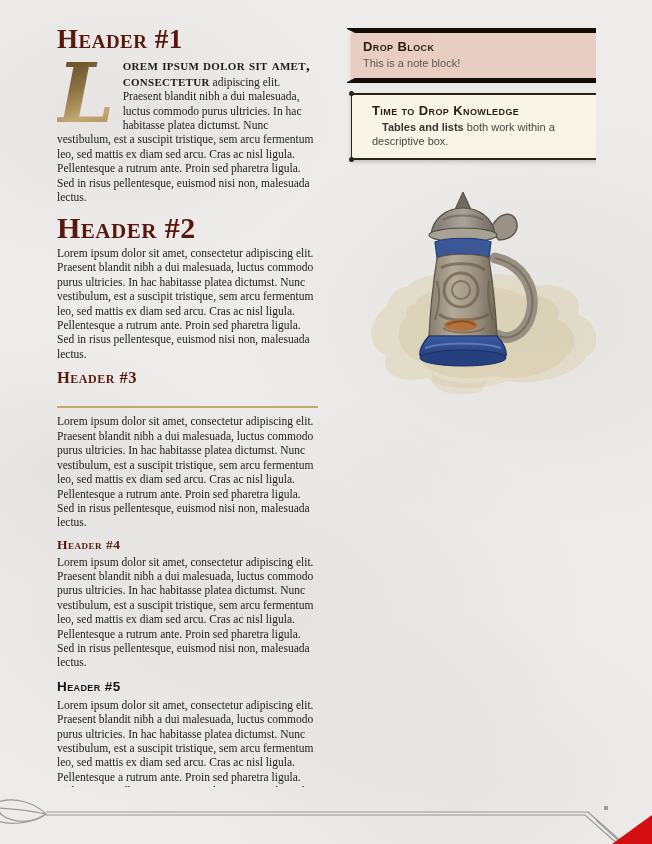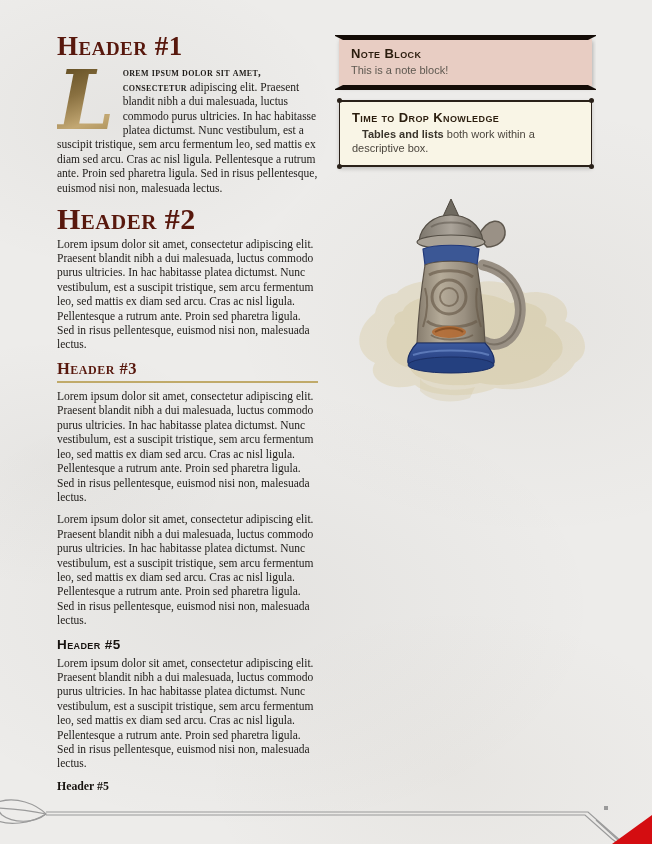--- a/index.html
+++ b/index.html
@@ -12,37 +12,37 @@
     position:relative;width:652px;height:844px;overflow:hidden;
     background:
       radial-gradient(ellipse 320px 220px at 18% 14%, rgba(60,55,45,.045), transparent 70%),
       radial-gradient(ellipse 420px 300px at 82% 38%, rgba(90,80,60,.05), transparent 72%),
       radial-gradient(ellipse 500px 320px at 38% 72%, rgba(60,55,45,.05), transparent 70%),
       radial-gradient(ellipse 360px 240px at 70% 92%, rgba(120,105,80,.05), transparent 70%),
       radial-gradient(ellipse 260px 180px at 8% 55%, rgba(60,55,45,.04), transparent 70%),
       #edecea;
   }
   .columns{
-    position:absolute;left:57px;top:32px;width:539px;height:762px;
-    display:flex;gap:17px;overflow:hidden;
+    position:absolute;left:57px;top:25px;width:539px;height:762px;
+    display:flex;gap:29px;overflow:hidden;
   }
   .col{width:261px;min-width:261px;overflow:hidden;}
 
   
   h1,h2,h3,h4{font-family:"Liberation Serif",serif;font-variant:small-caps;color:#58180d;font-weight:700;letter-spacing:.5px;}
   h1{font-size:27px;margin:0 0 5px;line-height:1.05;}
   h2{font-size:30px;margin:4px 0 2px;line-height:1.05;}
-  h3{font-size:16.5px;margin:8px 0 6px;padding-bottom:4px;border-bottom:2px solid #c0aa6a;line-height:1.05;}
+  h3{font-size:16.5px;margin:8px 0 6px;padding-bottom:20px;border-bottom:2px solid #c0aa6a;line-height:1.05;}
   h4{font-size:13.5px;margin:7px 0 2px;line-height:1.1;}
   h5{font-family:"Liberation Sans",sans-serif;font-variant:small-caps;color:#17130f;font-weight:700;font-size:13.5px;margin:9px 0 4px;letter-spacing:.4px;}
   h6{font-family:"Liberation Serif",serif;color:#17130f;font-weight:700;font-size:11.8px;margin:8px 0 1px;}
   p.body-text{
     font-size:11.5px;line-height:14.4px;color:#1e1b18;margin:0 0 8px;text-align:left;
   }
-  .lead-caps{font-variant:small-caps;letter-spacing:.3px;font-weight:600;font-size:11px;}
+  .lead-caps{font-variant:small-caps;letter-spacing:.3px;font-weight:600;font-size:15px;}
   .dropcap{
     float:left;
     font-family:"DejaVu Serif",serif;font-style:italic;font-weight:700;
     font-size:82px;line-height:.78;
     padding:4px 8px 0 0;
     background:linear-gradient(160deg,#5f4b20 0%,#8a7141 40%,#c3a873 75%,#a68b54 100%);
     -webkit-background-clip:text;background-clip:text;color:transparent;
   }
 
   
@@ -58,21 +58,21 @@
     font-family:"Liberation Sans",sans-serif;font-variant:small-caps;font-weight:700;
     font-size:13px;color:#2b1d0e;letter-spacing:.4px;margin:0 0 2px;
   }
   .box-text{
     font-family:"Liberation Sans",sans-serif;font-size:11px;line-height:14px;
     color:#5e5850;margin:0;
   }
 
   
   .descriptive-box{
-    position:relative;margin:0 4px 10px 4px;padding:8px 12px 10px;
+    position:relative;margin:0 4px 10px 4px;padding:8px 20px 10px;
     background:#f9f5e6;
     border-top:2px solid #2a2119;border-bottom:2px solid #2a2119;
     border-left:1px solid #2a2119;border-right:1px solid #2a2119;
     box-shadow:0 2px 4px rgba(0,0,0,.18);
   }
   .corner-dot{position:absolute;width:5px;height:5px;border-radius:50%;background:#2a2119;}
   .corner-dot.tl{left:-3px;top:-4px;}
   .corner-dot.tr{right:-3px;top:-4px;}
   .corner-dot.bl{left:-3px;bottom:-4px;}
   .corner-dot.br{right:-3px;bottom:-4px;}
@@ -99,35 +99,36 @@
       <p class="body-text">
         <span class="dropcap">L</span><span class="lead-caps">orem ipsum dolor sit amet, consectetur</span><span> adipiscing elit. Praesent blandit nibh a dui malesuada, luctus commodo purus ultricies. In hac habitasse platea dictumst. Nunc vestibulum, est a suscipit tristique, sem arcu fermentum leo, sed mattis ex diam sed arcu. Cras ac nisl ligula. Pellentesque a rutrum ante. Proin sed pharetra ligula. Sed in risus pellentesque, euismod nisi non, malesuada lectus.</span>
       </p>
 
       <h2>Header #2</h2>
       <p class="body-text">Lorem ipsum dolor sit amet, consectetur adipiscing elit. Praesent blandit nibh a dui malesuada, luctus commodo purus ultricies. In hac habitasse platea dictumst. Nunc vestibulum, est a suscipit tristique, sem arcu fermentum leo, sed mattis ex diam sed arcu. Cras ac nisl ligula. Pellentesque a rutrum ante. Proin sed pharetra ligula. Sed in risus pellentesque, euismod nisi non, malesuada lectus.</p>
 
       <h3>Header #3</h3>
       <p class="body-text">Lorem ipsum dolor sit amet, consectetur adipiscing elit. Praesent blandit nibh a dui malesuada, luctus commodo purus ultricies. In hac habitasse platea dictumst. Nunc vestibulum, est a suscipit tristique, sem arcu fermentum leo, sed mattis ex diam sed arcu. Cras ac nisl ligula. Pellentesque a rutrum ante. Proin sed pharetra ligula. Sed in risus pellentesque, euismod nisi non, malesuada lectus.</p>
 
+      <h4>Header #4</h4>
       <p class="body-text">Lorem ipsum dolor sit amet, consectetur adipiscing elit. Praesent blandit nibh a dui malesuada, luctus commodo purus ultricies. In hac habitasse platea dictumst. Nunc vestibulum, est a suscipit tristique, sem arcu fermentum leo, sed mattis ex diam sed arcu. Cras ac nisl ligula. Pellentesque a rutrum ante. Proin sed pharetra ligula. Sed in risus pellentesque, euismod nisi non, malesuada lectus.</p>
 
       <h5>Header #5</h5>
       <p class="body-text">Lorem ipsum dolor sit amet, consectetur adipiscing elit. Praesent blandit nibh a dui malesuada, luctus commodo purus ultricies. In hac habitasse platea dictumst. Nunc vestibulum, est a suscipit tristique, sem arcu fermentum leo, sed mattis ex diam sed arcu. Cras ac nisl ligula. Pellentesque a rutrum ante. Proin sed pharetra ligula. Sed in risus pellentesque, euismod nisi non, malesuada lectus.</p>
 
       <h6>Header #5</h6>
 
     </div>
 
     <div class="col">
 
       <div class="note-block">
         <div class="note-bar top"></div>
         <div class="note-bar bottom"></div>
-        <p class="box-title">Note Block</p>
+        <p class="box-title">Drop Block</p>
         <p class="box-text">This is a note block!</p>
       </div>
 
       <div class="descriptive-box">
         <span class="corner-dot tl"></span>
         <span class="corner-dot tr"></span>
         <span class="corner-dot bl"></span>
         <span class="corner-dot br"></span>
         <p class="box-title">Time to Drop Knowledge</p>
         <p class="box-text desc-line2"><span class="desc-bold">Tables and lists</span><span> both work within a descriptive box.</span></p>

